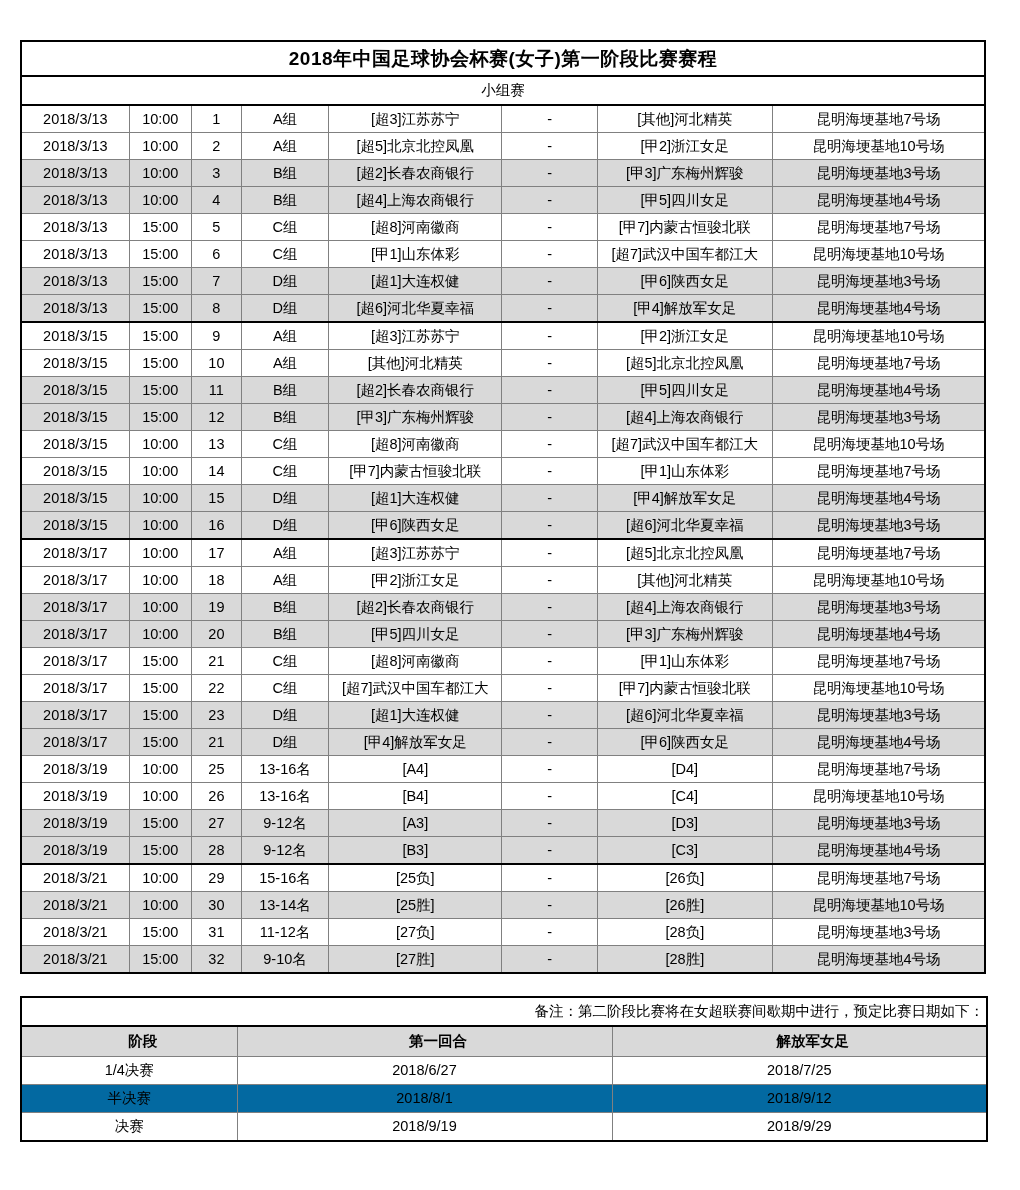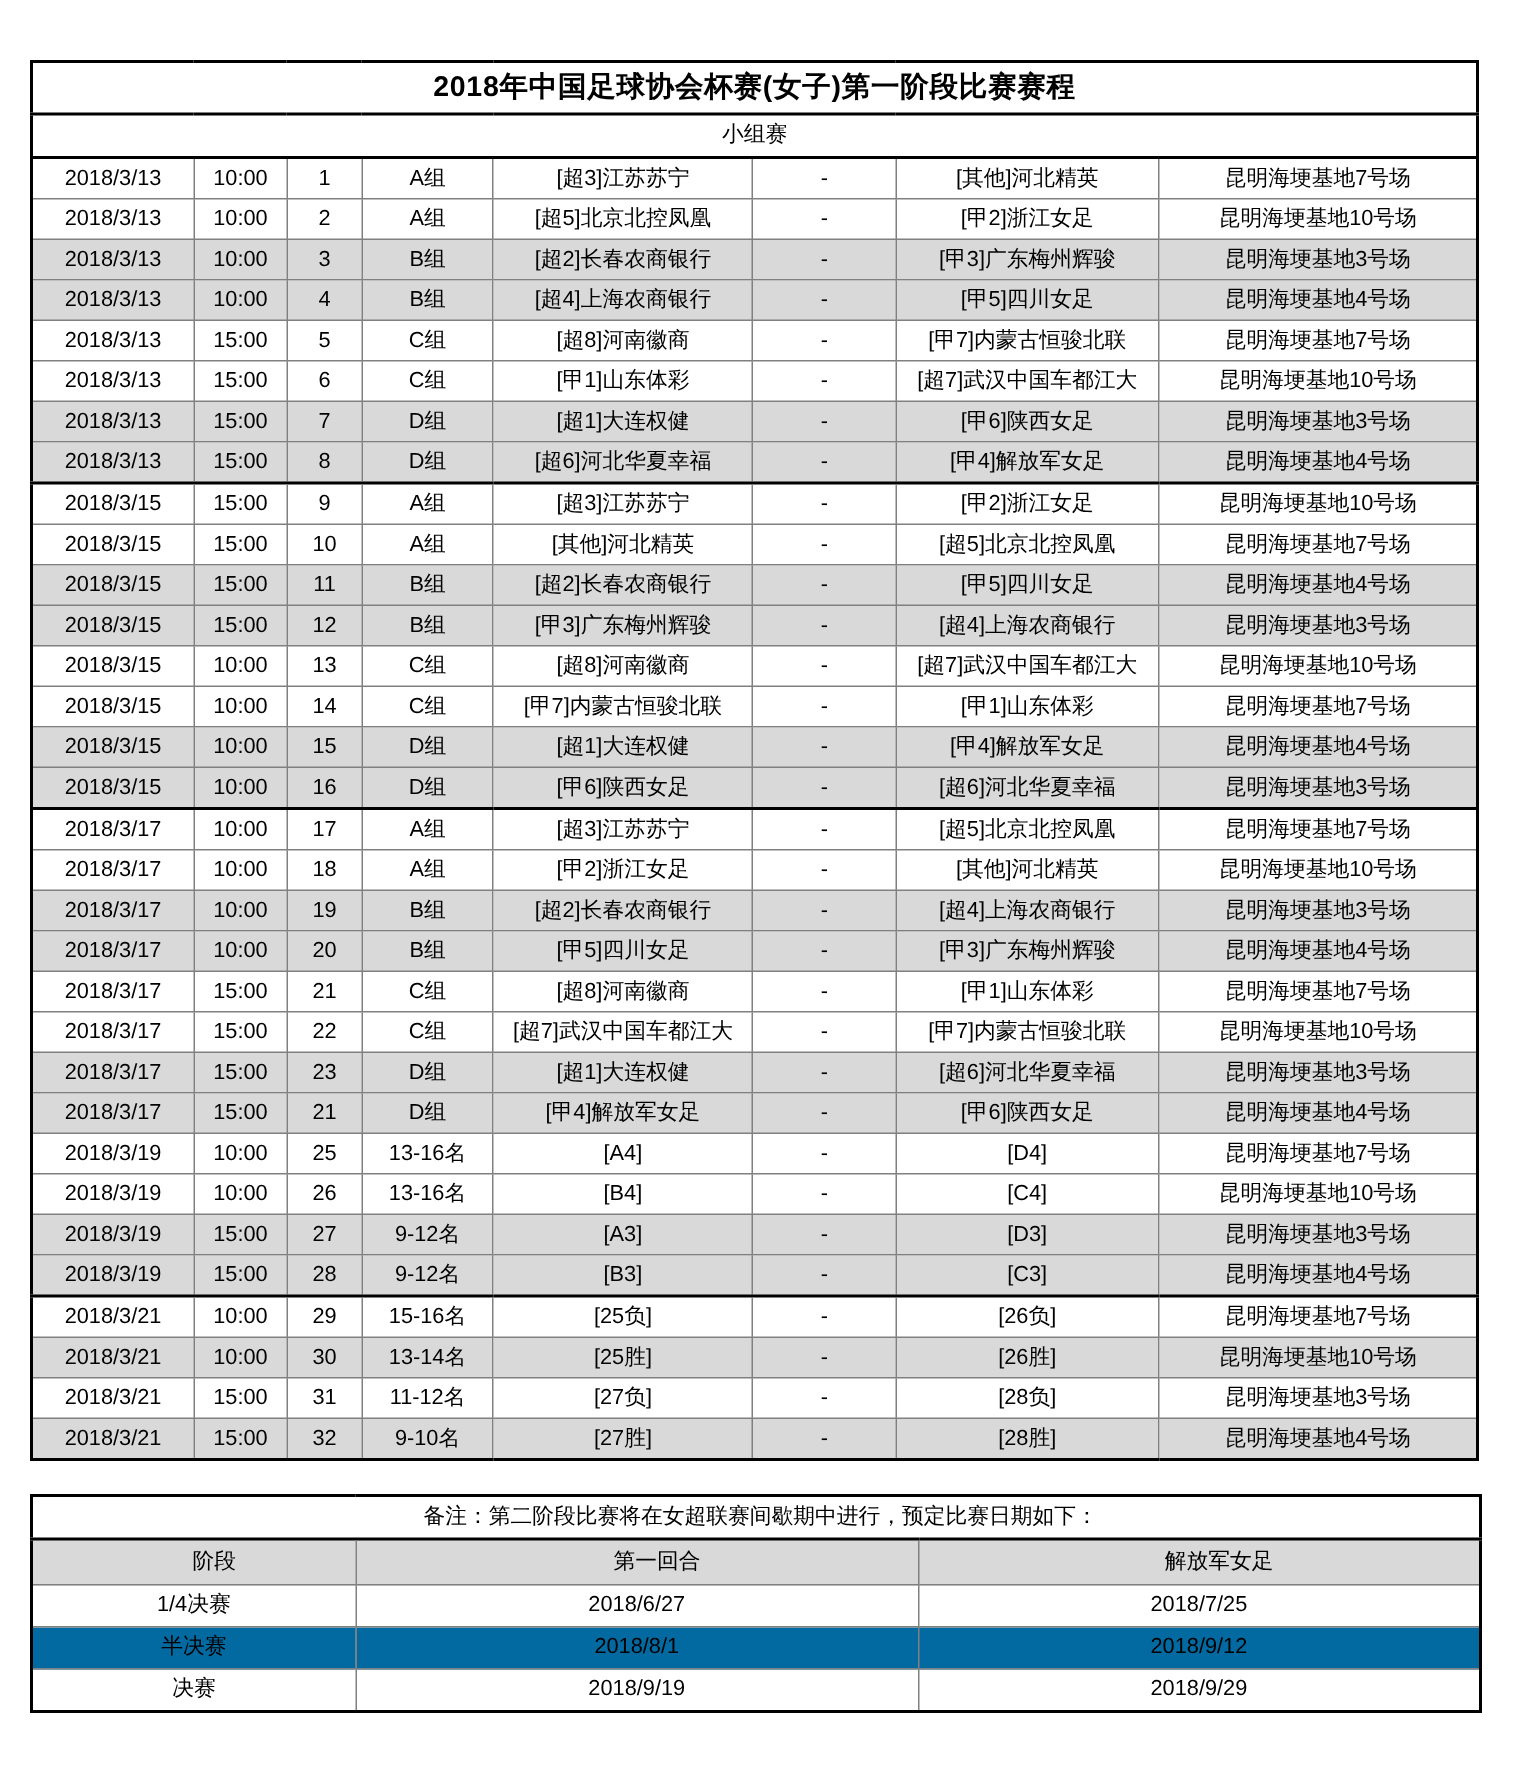--- a/index.html
+++ b/index.html
@@ -88,30 +88,30 @@
     border: 1px solid #808080;
     font-size: 14.5px;
     line-height: 1;
     height: 27px;
     text-align: center;
     vertical-align: middle;
     padding: 0 2px;
     white-space: nowrap;
   }
   #note-table td.note-text {
-    text-align: center;
+    text-align: right;
     padding-left: 8px;
     border-left: none;
     border-right: none;
     border-top: none;
     border-bottom: 1px solid #808080;
   }
   #note-table tr.head2 td {
     background: #d9d9d9;
-    font-weight: normal;
+    font-weight: bold;
     height: 29px;
     border-top: 2px solid #000;
     padding-left: 29px;
   }
   #note-table tr.shade td { background: #0369a1; }
 </style>
 </head>
 <body>
 
 <div class="page">

